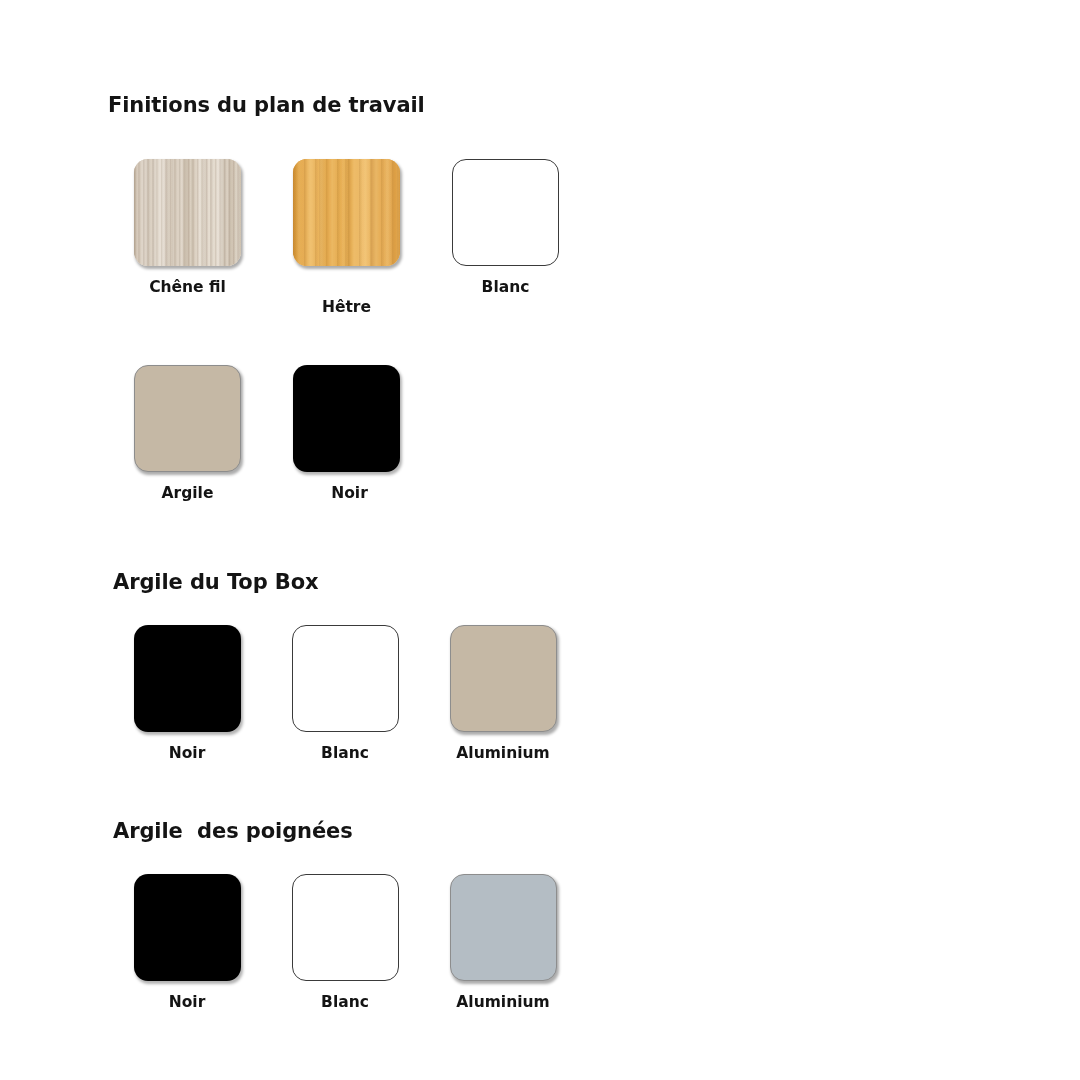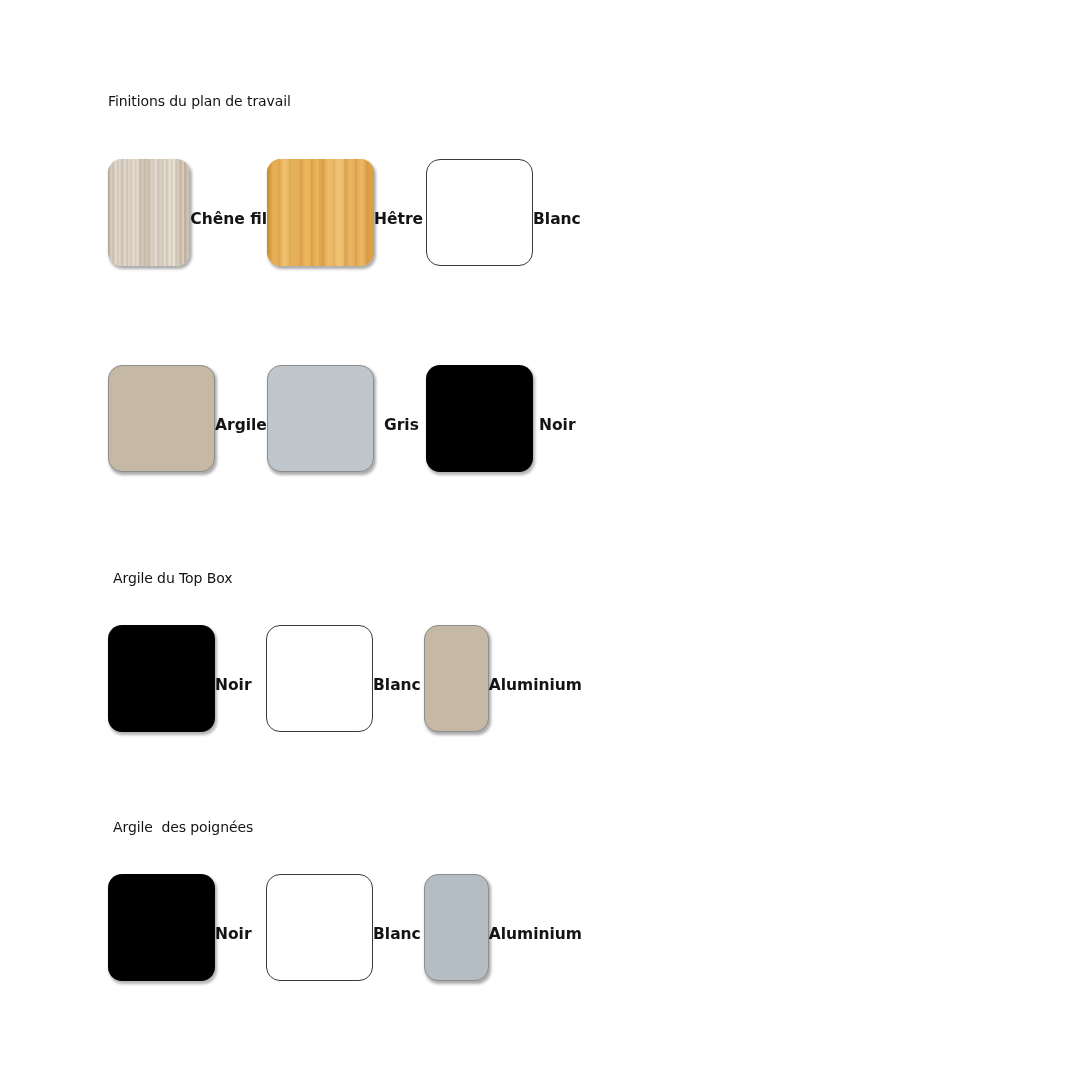--- a/index.html
+++ b/index.html
@@ -18,41 +18,41 @@
 
   .page {
     position: relative;
     width: 1080px;
     height: 1080px;
   }
 
   
   .section-title {
     position: absolute;
-    font-size: 14px;
-    font-weight: normal;
+    font-size: 21px;
+    font-weight: bold;
     color: #141414;
     letter-spacing: -0.1px;
     white-space: pre;
     text-align: center;
   }
   #title-worktop { left: 108px; top: 93px; }
   #title-topbox  { left: 113px; top: 570px; }
   #title-handles { left: 113px; top: 819px; }
 
   
   .row {
     position: absolute;
     display: flex;
   }
 
   .cell {
     position: relative;
     display: flex;
-    flex-direction: row;
+    flex-direction: column;
     align-items: center;
   }
 
   .swatch {
     width: 107px;
     height: 107px;
     border-radius: 14px;
     box-sizing: border-box;
     position: relative;
     overflow: hidden;
@@ -168,21 +168,21 @@
 
   <div class="row" id="row-worktop-1" style="left:108px; top:159px;">
 
     <div class="cell" style="width:159px;">
       <div class="swatch">
         <div class="grain tex-chene"></div>
       </div>
       <div class="label">Chêne fil</div>
     </div>
 
-    <div class="cell" style="width:159px;">
+    <div class="cell" style="width:159px;gap:20px;">
       <div class="swatch">
         <div class="grain tex-hetre"></div>
       </div>
       <div class="label">Hêtre</div>
     </div>
 
 
 
     <div class="cell" style="width:159px;">
       <div class="swatch outlined"></div>
@@ -190,24 +190,20 @@
     </div>
   </div>
 
   <div class="row" id="row-worktop-2" style="left:108px; top:365px;">
 
     <div class="cell" style="width:159px;">
       <div class="swatch bordered" style="background:#C5B8A5;"></div>
       <div class="label" style="">Argile</div>
     </div>
 
-    <div class="cell" style="width:159px;">
-      <div class="swatch bordered" style="background:#C0C7CC;"></div>
-      <div class="label" style="margin-left:10px;">Gris</div>
-    </div>
 
     <div class="cell" style="width:159px;">
       <div class="swatch solid-dark" style="background:#000000;"></div>
       <div class="label" style="margin-left:6px;">Noir</div>
     </div>
   </div>
 
   <div class="section-title" id="title-topbox">Argile du Top Box</div>
 
   <div class="row" id="row-topbox-1" style="left:108px; top:625px;">

